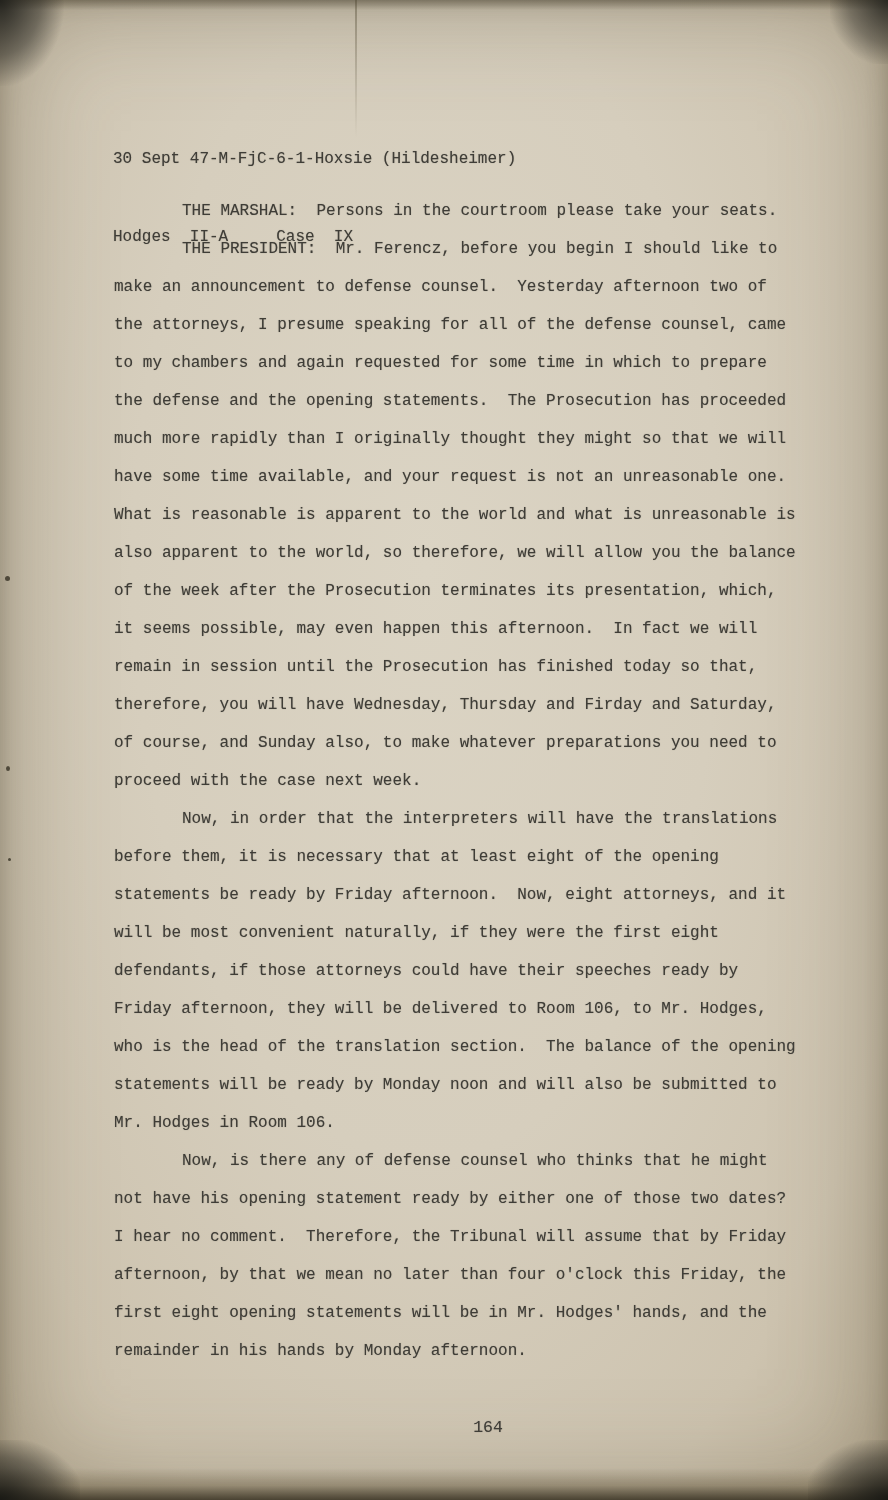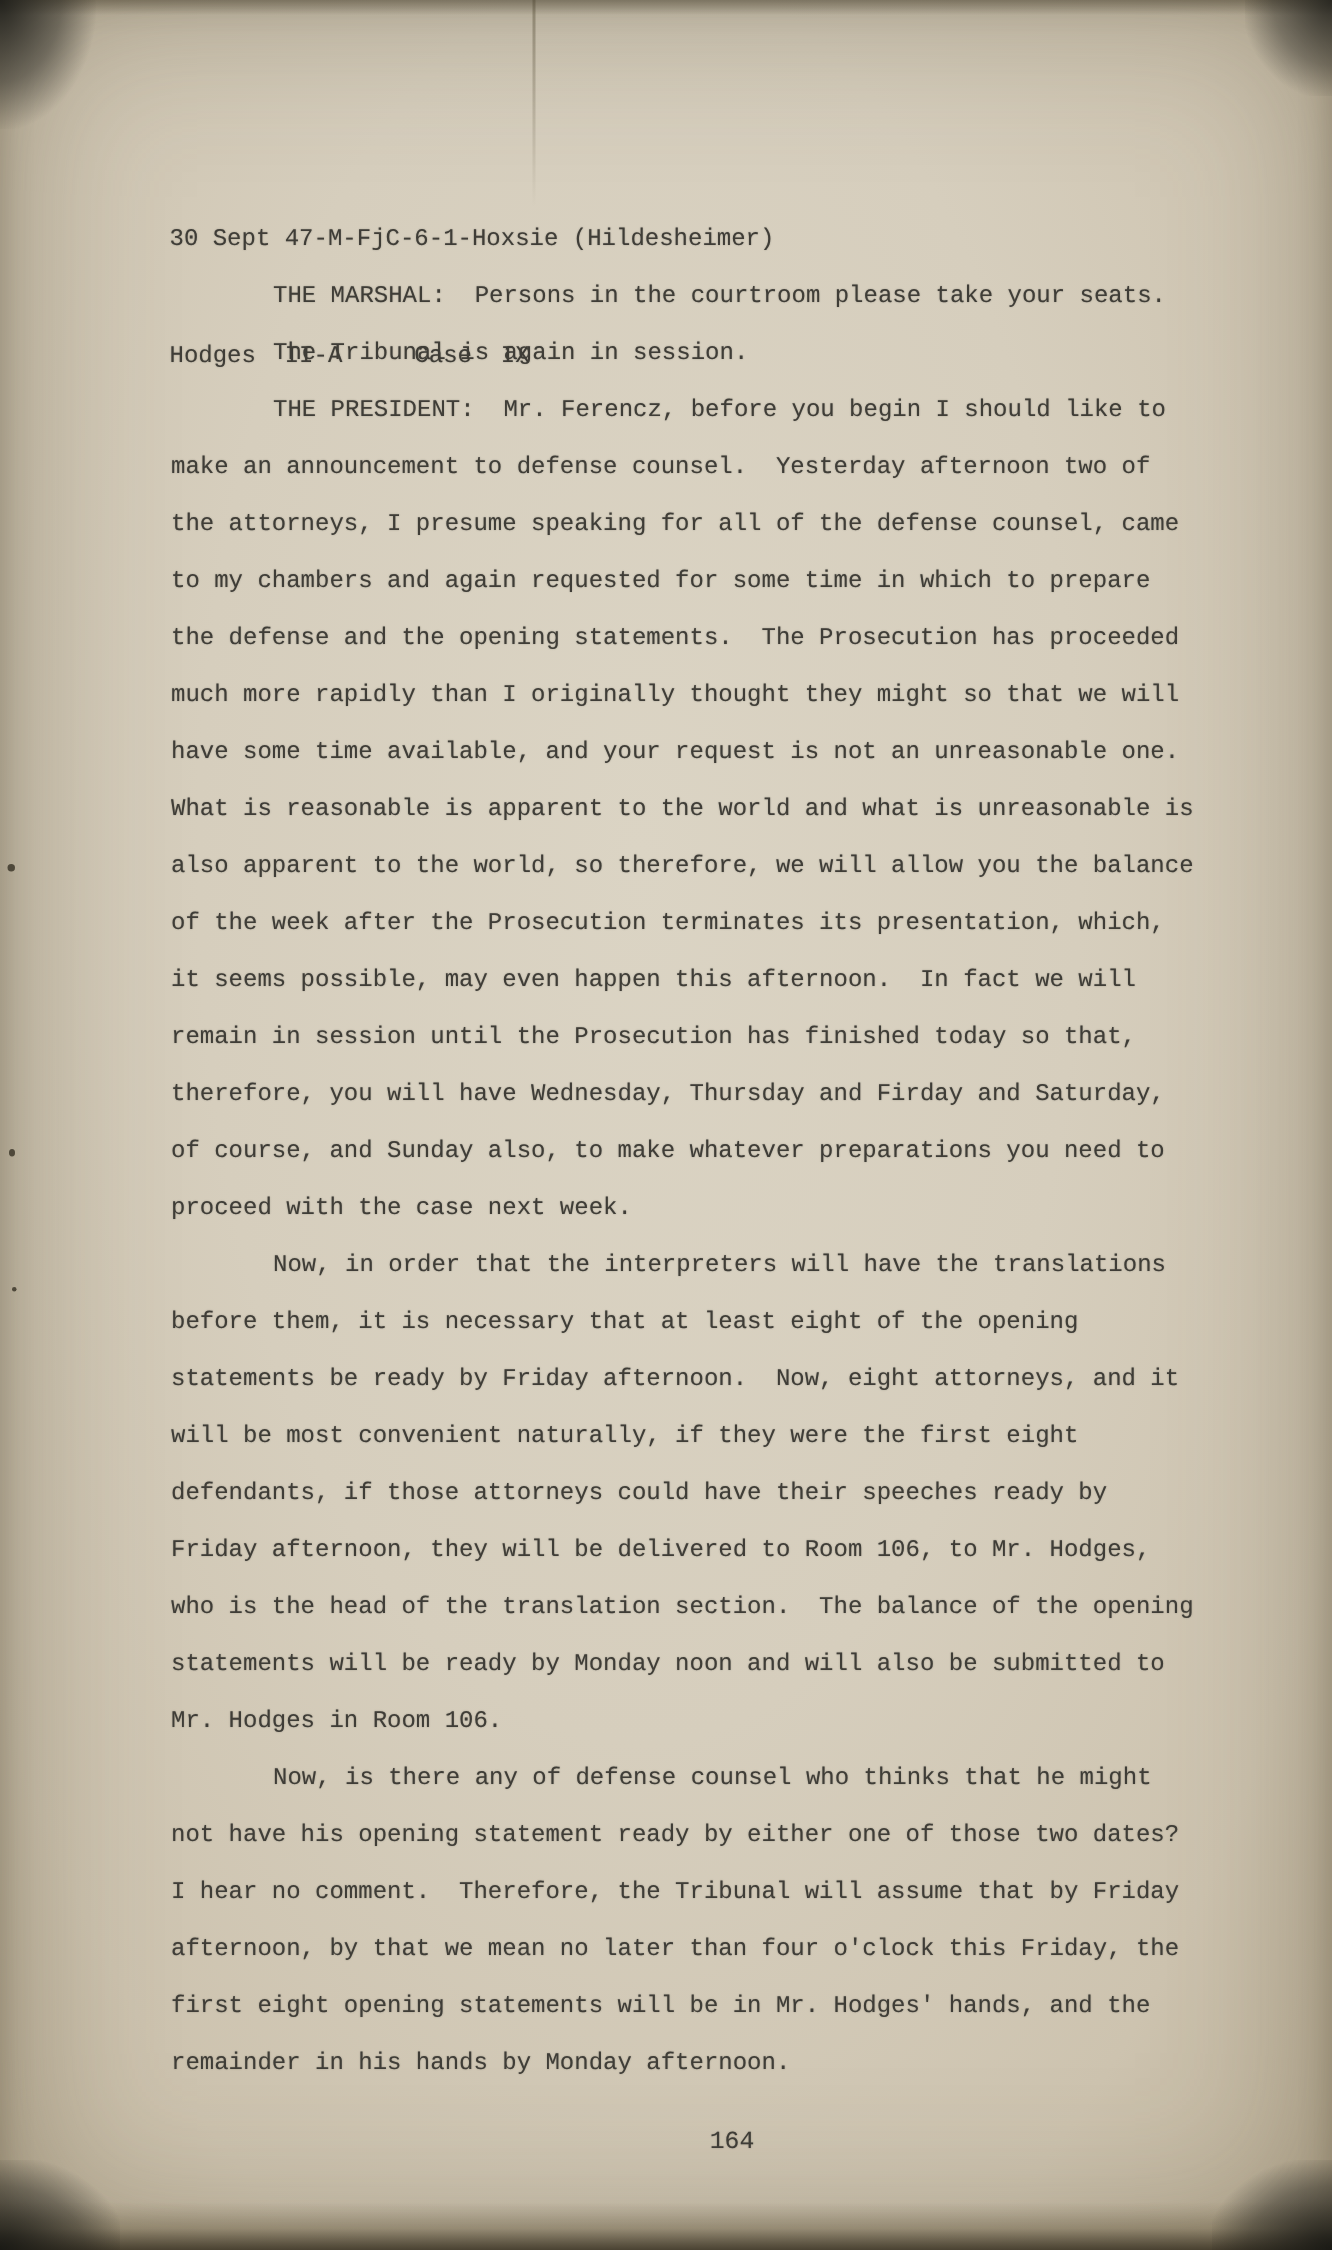--- a/index.html
+++ b/index.html
@@ -69,21 +69,21 @@
     font-size: 16px;
     line-height: 26px;
     color: #3f3d37;
     white-space: pre-wrap;
     text-shadow: 0 0 1px rgba(63, 61, 55, 0.45);
   }
 
   .doc-body {
     position: absolute;
     left: 114px;
-    top: 178px;
+    top: 192px;
     width: 682px;
     font-family: "Liberation Mono", "DejaVu Sans Mono", monospace;
     font-size: 16px;
     line-height: 38px;
     color: #3f3d37;
     text-shadow: 0 0 1px rgba(63, 61, 55, 0.45);
   }
 
   .doc-body p {
     margin: 0;
@@ -115,21 +115,20 @@
     <div class="speck s2"></div>
     <div class="speck s3"></div>
 
     <header class="doc-header">
       <div>30 Sept 47-M-FjC-6-1-Hoxsie (Hildesheimer)</div>
       <div>Hodges  II-A     Case  IX</div>
     </header>
 
     <main class="doc-body">
       <p>THE MARSHAL:  Persons in the courtroom please take your seats.</p>
-      <p>The Tribunal is again in session.</p>
       <p>THE PRESIDENT:  Mr. Ferencz, before you begin I should like to make an announcement to defense counsel.  Yesterday afternoon two of the attorneys, I presume speaking for all of the defense counsel, came to my chambers and again requested for some time in which to prepare the defense and the opening statements.  The Prosecution has proceeded much more rapidly than I originally thought they might so that we will have some time available, and your request is not an unreasonable one.  What is reasonable is apparent to the world and what is unreasonable is also apparent to the world, so therefore, we will allow you the balance of the week after the Prosecution terminates its presentation, which, it seems possible, may even happen this afternoon.  In fact we will remain in session until the Prosecution has finished today so that, therefore, you will have Wednesday, Thursday and Firday and Saturday, of course, and Sunday also, to make whatever preparations you need to proceed with the case next week.</p>
       <p>Now, in order that the interpreters will have the translations before them, it is necessary that at least eight of the opening statements be ready by Friday afternoon.  Now, eight attorneys, and it will be most convenient naturally, if they were the first eight defendants, if those attorneys could have their speeches ready by Friday afternoon, they will be delivered to Room 106, to Mr. Hodges, who is the head of the translation section.  The balance of the opening statements will be ready by Monday noon and will also be submitted to Mr. Hodges in Room 106.</p>
       <p>Now, is there any of defense counsel who thinks that he might not have his opening statement ready by either one of those two dates? I hear no comment.  Therefore, the Tribunal will assume that by Friday afternoon, by that we mean no later than four o'clock this Friday, the first eight opening statements will be in Mr. Hodges' hands, and the remainder in his hands by Monday afternoon.</p>
     </main>
 
     <footer class="page-number">164</footer>
 
     <div class="edge-top"></div>
     <div class="edge-bottom"></div>
     <div class="corner tl"></div>

